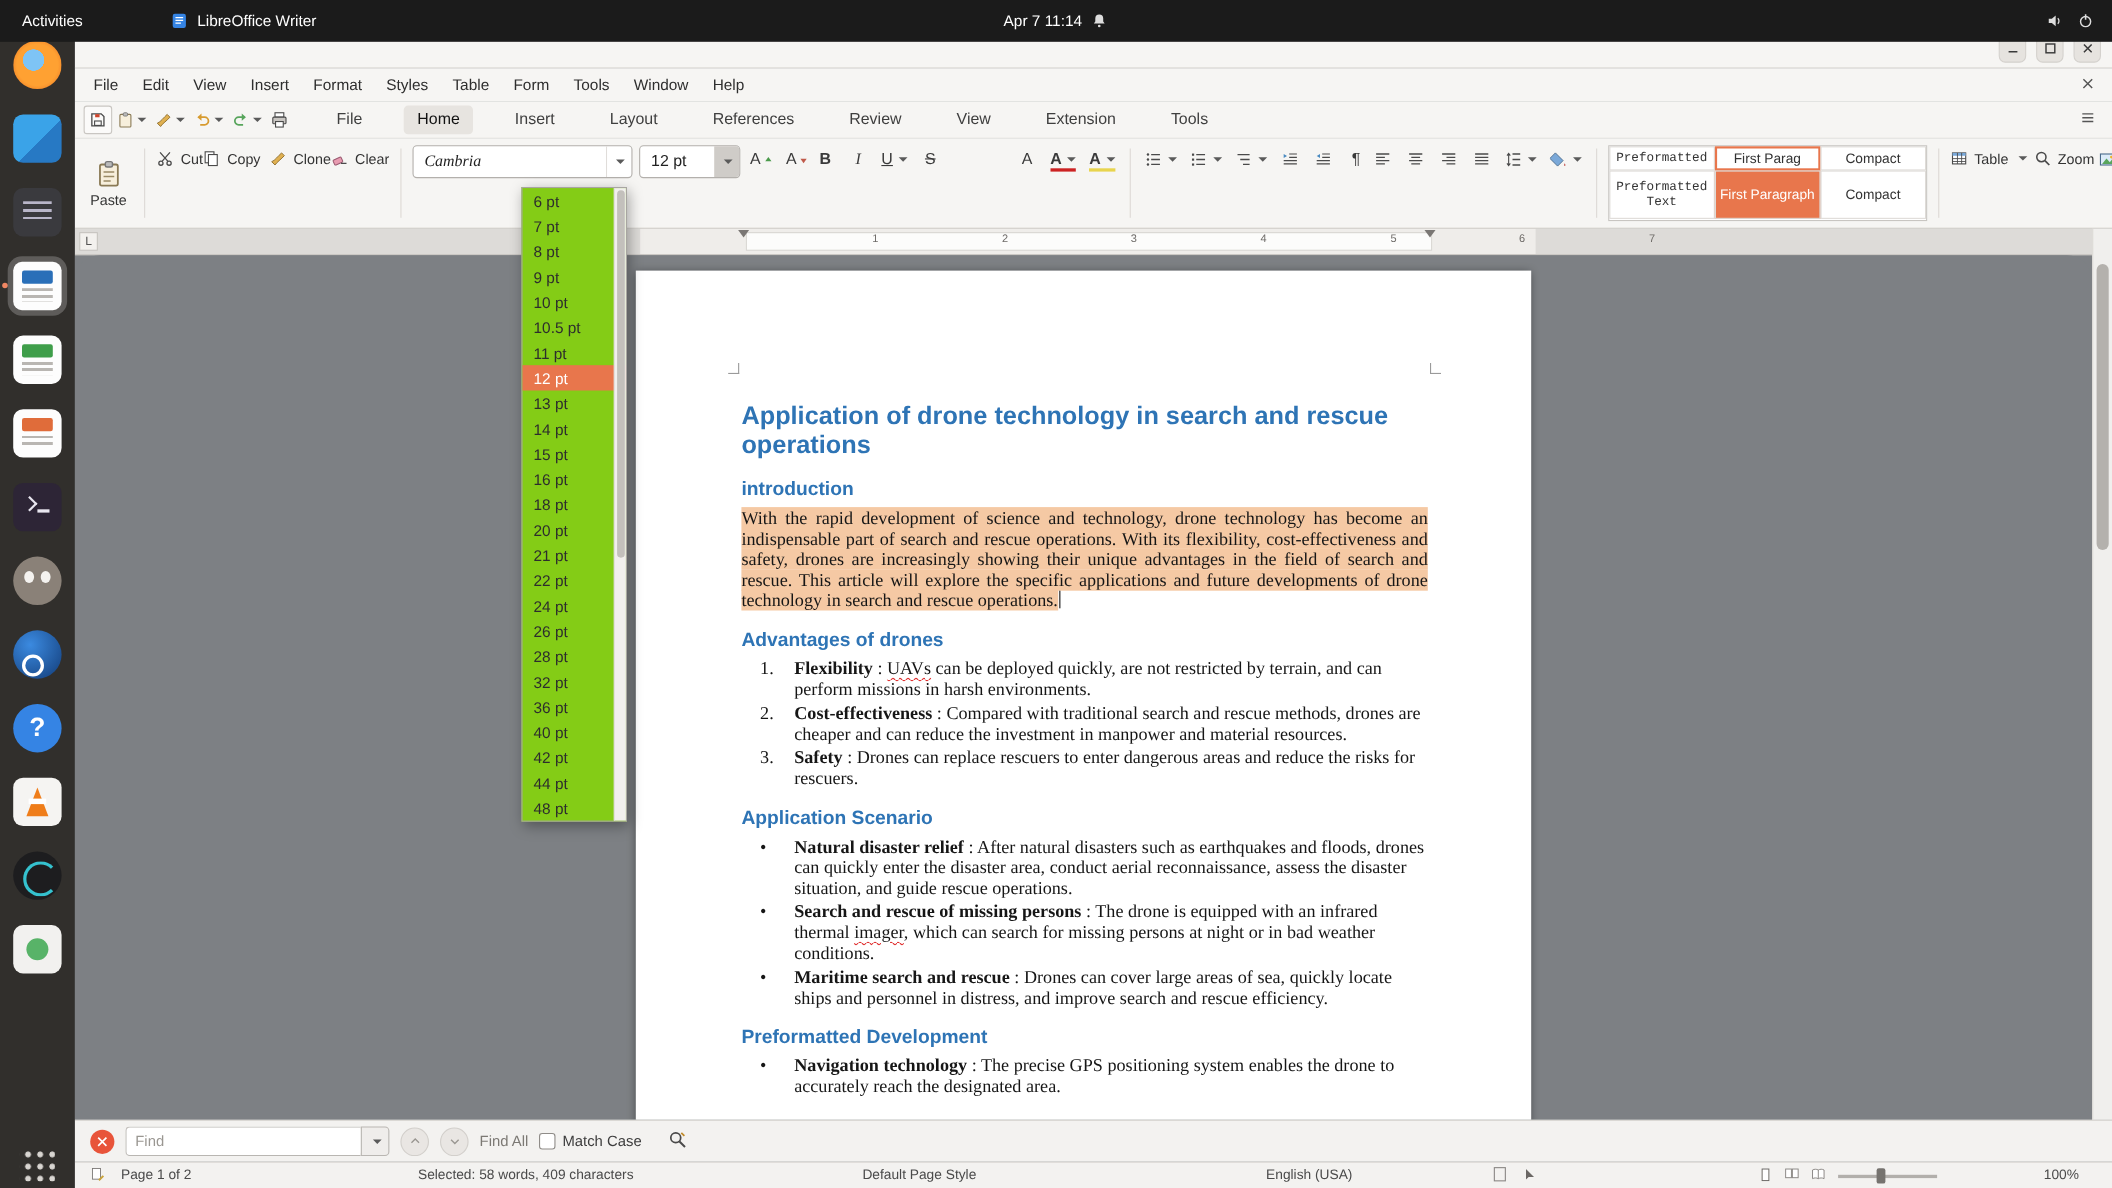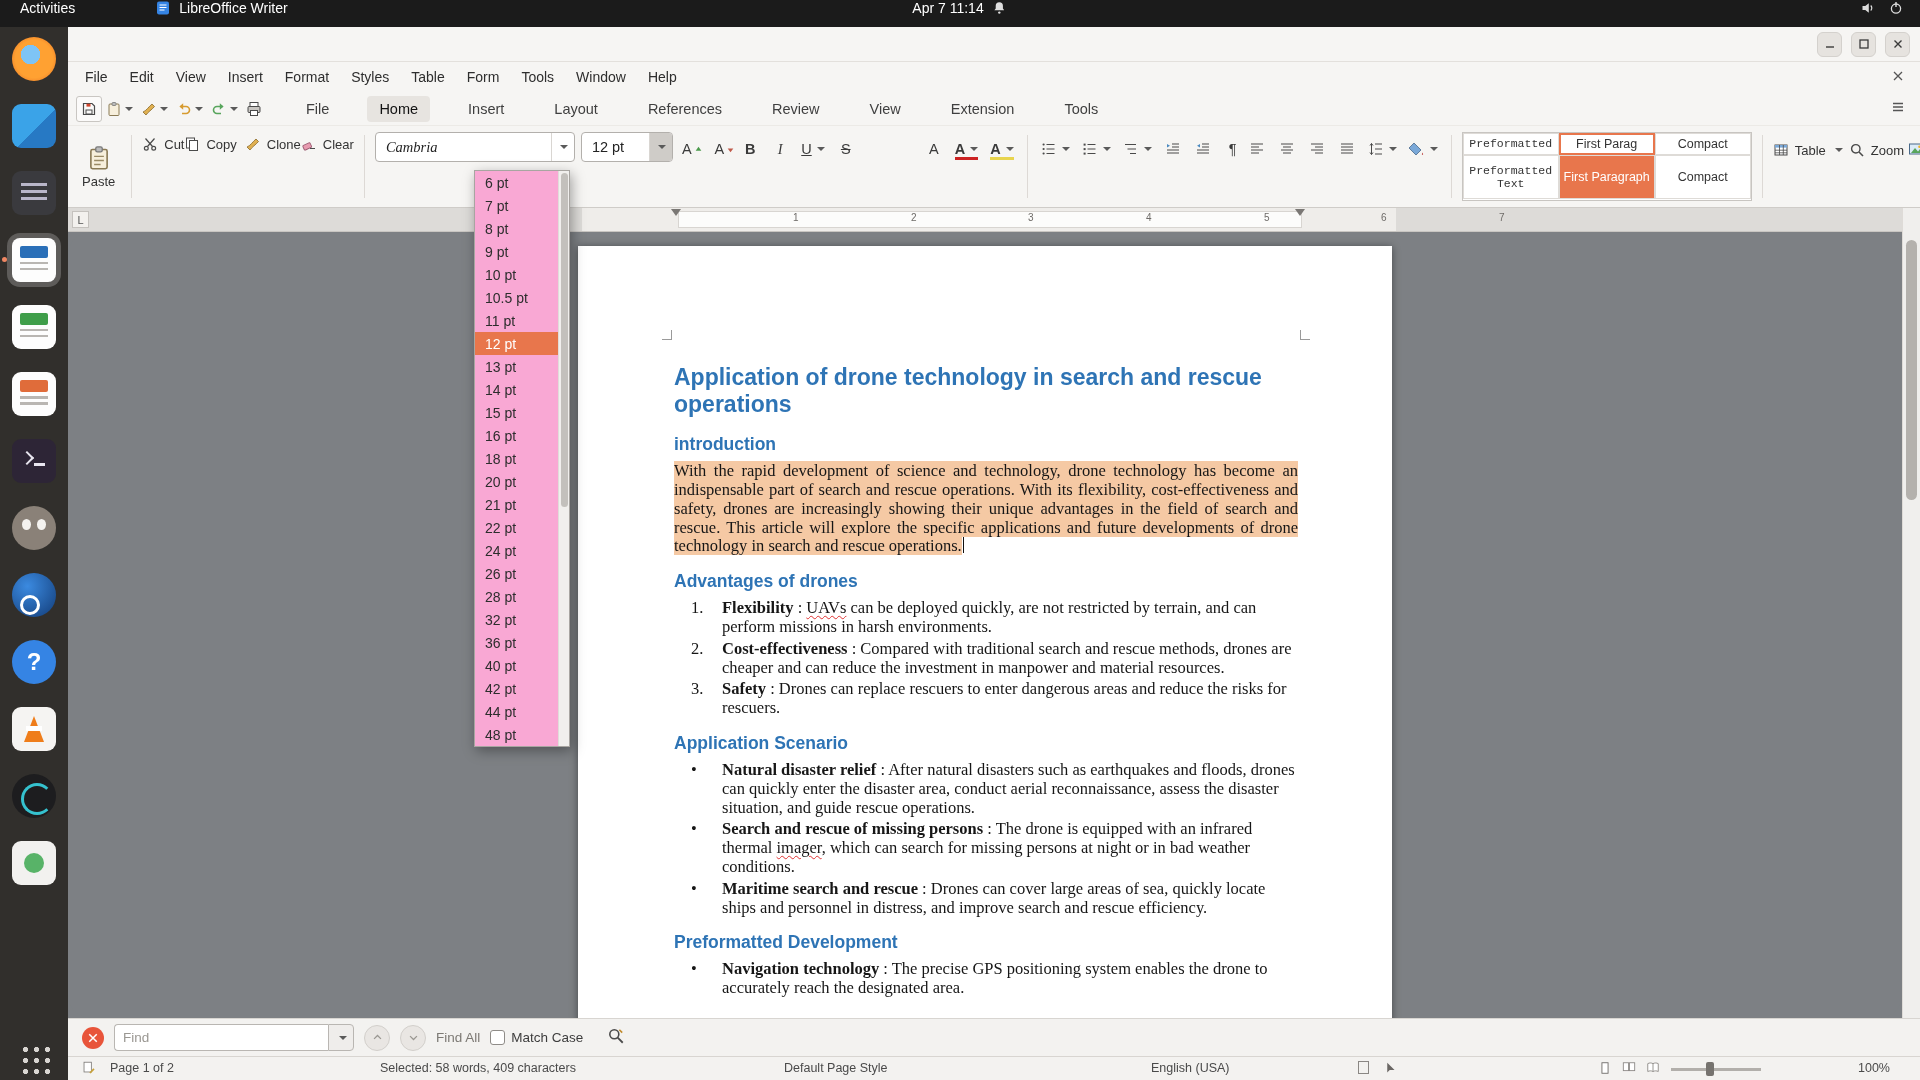--- a/index.html
+++ b/index.html
@@ -5,21 +5,21 @@
   * { margin:0; padding:0; box-sizing:border-box; }
   html,body { width:1920px; height:1080px; overflow:hidden; font-family:"Liberation Sans",sans-serif; }
   body { background:#7d8084; }
   .screen { position:relative; width:1920px; height:1080px; background:#7d8084; user-select:none; }
   .band { position:absolute; left:68px; right:0; }
   svg.i { width:16px; height:16px; flex:none; }
   svg.ibig { width:26px; height:26px; flex:none; }
   .chev { width:0; height:0; border-left:4px solid transparent; border-right:4px solid transparent; border-top:4.5px solid #5a5a5a; margin-left:3px; flex:none; }
 
   
-  #topbar { position:absolute; left:0; top:0; width:1920px; height:27px; background:#1b1b1b; color:#fff; display:flex; align-items:flex-start; font-size:14px; z-index:40; }
+  #topbar { position:absolute; left:0; top:0; width:1920px; height:38px; background:#1b1b1b; color:#fff; display:flex; align-items:center; font-size:14px; z-index:40; }
   #topbar .activities { padding:0 20px; }
   #topbar .appinfo { display:flex; align-items:center; gap:8px; margin-left:60px; }
   #topbar .clockwrap { position:absolute; left:50%; transform:translateX(-50%); display:flex; align-items:center; gap:8px; }
   #topbar .sysicons { margin-left:auto; display:flex; align-items:center; gap:12px; padding-right:16px; }
 
   
   #titlebar { top:27px; height:35px; background:#f6f5f3; border-bottom:1px solid #e3e0dc; display:flex; align-items:center; z-index:20; }
   #titlebar .title { position:absolute; left:0; right:0; text-align:center; font-weight:bold; font-size:14px; color:#3a3a3a; }
   #titlebar .winbtns { margin-left:auto; display:flex; gap:9px; padding-right:10px; z-index:2; }
   .winbtn { width:25px; height:25px; border-radius:6px; background:#e6e3df; border:1px solid #d4d1cd; display:flex; align-items:center; justify-content:center; }
@@ -35,42 +35,42 @@
   .qbtn.boxed { border:1px solid #c9c6c2; background:#fbfaf9; }
   #tabbar .tabs { display:flex; margin-left:28px; gap:26px; }
   .tab { padding:5px 12px; border-radius:4px; }
   .tab.active { background:#e7e4e0; color:#121212; }
   #tabbar .rmenu { margin-left:auto; padding-right:14px; }
 
   
   #toolbar { top:126px; height:82px; background:#f6f5f3; border-bottom:1px solid #cfccc8; display:flex; align-items:stretch; padding:6px 8px; gap:8px; }
   .vsep { width:1px; background:#ddd9d5; margin:3px 2px; flex:none; }
   .col { display:flex; flex-direction:row; justify-content:space-between; }
-  .rowline { display:flex; align-items:flex-end; gap:6px; height:30px; }
+  .rowline { display:flex; align-items:flex-start; gap:6px; height:30px; }
   .sbtn { min-width:24px; height:26px; display:inline-flex; align-items:center; justify-content:center; gap:2px; border-radius:3px; color:#3a3a3a; font-size:14.5px; padding:0 3px; }
   .lblbtn { display:flex; align-items:center; gap:6px; font-size:13px; color:#333; height:24px; }
   .bigbtn { display:flex; flex-direction:column; align-items:center; justify-content:center; gap:3px; font-size:13px; color:#333; padding:0 6px; }
   .combo { display:flex; align-items:center; background:#fff; border:1px solid #b3b0ac; border-radius:4px; height:30px; padding-left:10px; font-size:14.5px; color:#222; }
   .combo .chevbox { width:23px; height:100%; display:flex; align-items:center; justify-content:center; border-left:1px solid #d9d6d2; margin-left:auto; border-radius:0 3px 3px 0; }
   .chevbox.pressed { background:#cfccc8; }
   #fontname { width:200px; font-family:"Liberation Serif",serif; font-style:italic; }
   #fontsize { width:92px; }
   .bB { font-weight:bold; } .bI { font-style:italic; font-family:"Liberation Serif",serif; } .bU { text-decoration:underline; } .bS { text-decoration:line-through; }
   .fcolor { position:relative; font-weight:bold; }
   .fcolor::after { content:""; position:absolute; left:3px; right:3px; bottom:2px; height:3px; background:#cc2222; }
   .hcolor::after { background:#e8d44d; }
   .gallery { display:grid; grid-template-columns:repeat(3,96px); grid-template-rows:22px 44px; border:1px solid #c8c5c1; background:#fff; }
   .gcell { border:1px solid #dedbd7; display:flex; align-items:center; justify-content:center; text-align:center; font-size:12.5px; color:#333; overflow:hidden; line-height:1.15; padding:0 2px; }
   .gcell.mono { font-family:"Liberation Mono",monospace; font-size:11.5px; }
   .gcell.hl { border:2px solid #e8764c; }
   .gcell.selcell { background:#e8764c; color:#fff; }
   .rightcluster { margin-left:auto; display:flex; flex-direction:column; align-items:flex-end; justify-content:space-between; padding-right:8px; }
 
   
-  #fsdrop { position:absolute; left:474px; top:170px; width:96px; background:#f9a8d4; border:1px solid #a8a5a1; box-shadow:2px 4px 12px rgba(0,0,0,.35); z-index:60; }
+  #fsdrop { position:absolute; left:474px; top:170px; width:96px; background:#84cc16; border:1px solid #a8a5a1; box-shadow:2px 4px 12px rgba(0,0,0,.35); z-index:60; }
   .fsopt { height:23px; display:flex; align-items:center; padding-left:10px; font-size:14px; color:#2d2d2d; }
   .fsopt.sel { background:#e8764c; color:#fff; }
   #fsdrop .ddscroll { position:absolute; right:0; top:0; bottom:0; width:11px; background:#f1efed; border-left:1px solid #e0ddd9; }
   #fsdrop .ddthumb { position:absolute; left:1.5px; right:1.5px; top:2px; height:58%; background:#c3c0bc; border-radius:4px; }
 
   
   #ruler { top:208px; height:24px; right:18px; background:#dddbd8; overflow:hidden; border-bottom:1px solid #c9c6c2; }
   #ruler .pagezone { position:absolute; left:514px; width:814px; top:0; bottom:0; background:#efedea; }
   #ruler .textzone { position:absolute; left:610px; width:624px; top:3px; bottom:3px; background:#fcfcfb; border:1px solid #d8d5d1; }
   .rnum { position:absolute; top:4px; font-size:10px; color:#6e6b68; }

